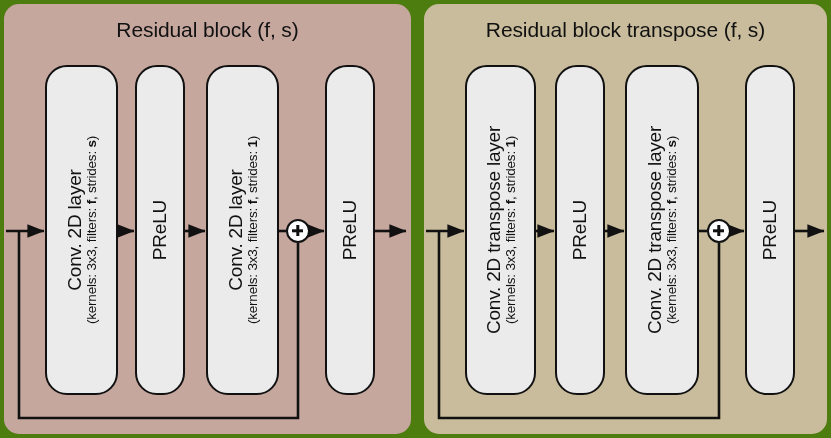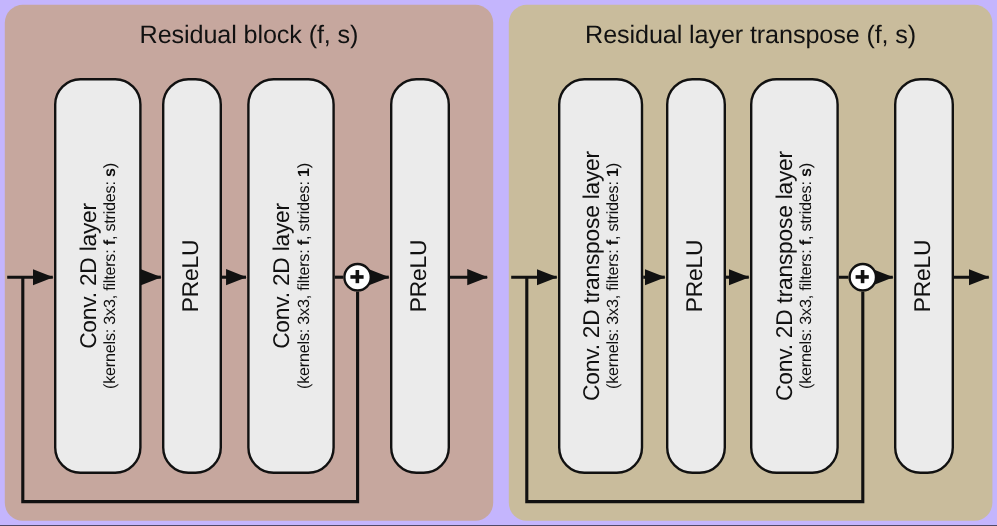--- a/index.html
+++ b/index.html
@@ -10,21 +10,21 @@
   body {
     width: 831px;
     height: 438px;
     font-family: "Liberation Sans", sans-serif;
     overflow: hidden;
   }
   .canvas {
     position: relative;
     width: 831px;
     height: 438px;
-    background: #c4b5fd;
+    background: #4d7c0f;
   }
   .block {
     position: absolute;
     top: 4px;
     height: 430px;
     border-radius: 15px;
     box-sizing: border-box;
   }
   #block-residual {
     left: 4px;
@@ -146,21 +146,21 @@
     </div>
   </div>
 
   <div class="node" style="left:325px; width:50px;">
     <div class="node-label">
       <span class="node-title">PReLU</span>
     </div>
   </div>
 
   <div class="block" id="block-residual-transpose">
-    <div class="block-title">Residual layer transpose (f, s)</div>
+    <div class="block-title">Residual block transpose (f, s)</div>
   </div>
 
   <div class="node" style="left:465px; width:71px;">
     <div class="node-label">
       <span class="node-title">Conv. 2D transpose layer</span>
       <span class="node-sub"><span>(kernels: 3x3, filters: </span><b>f</b><span>, strides: </span><b>1</b><span>)</span></span>
     </div>
   </div>
 
   <div class="node" style="left:555px; width:50px;">

